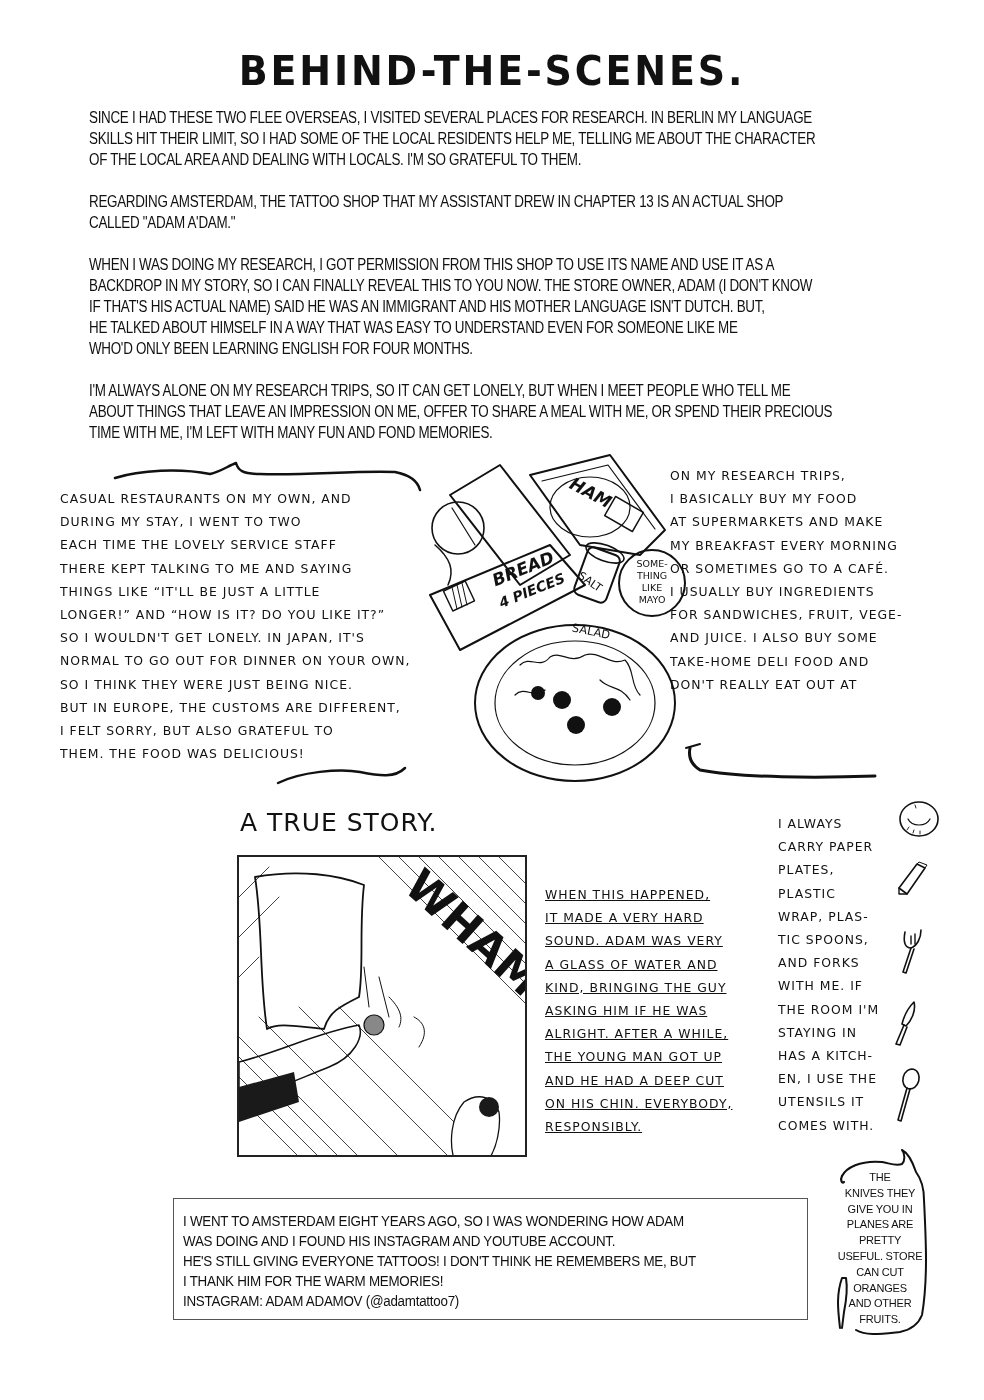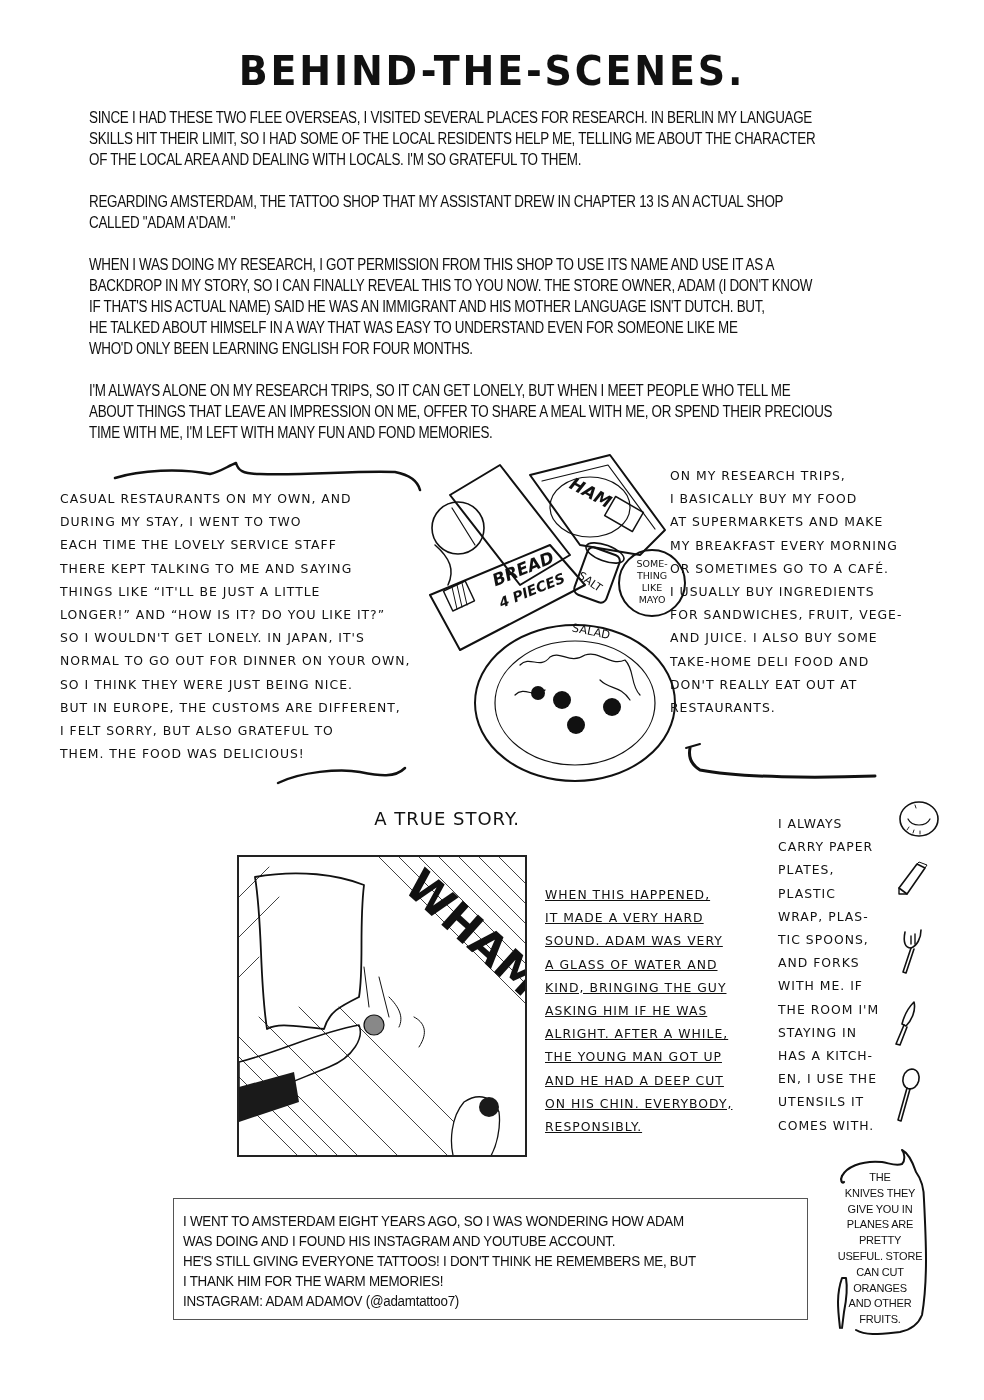--- a/index.html
+++ b/index.html
@@ -25,22 +25,22 @@
     .hand {
       position: absolute; font-family: "DejaVu Sans", sans-serif;
       font-size: 12.4px; line-height: 23.2px; text-align: left;
       letter-spacing: 1px; color: #111; font-weight: normal;
       text-transform: uppercase;
     }
     .hand div { white-space: nowrap; }
 
     .sub-title {
       position: absolute; left: 240px; width: 280px; top: 808px;
-      text-align: right; font-family: "DejaVu Sans", sans-serif;
-      font-size: 18px; letter-spacing: 1px; color: #111;
+      text-align: left; font-family: "DejaVu Sans", sans-serif;
+      font-size: 25px; letter-spacing: 1px; color: #111;
     }
 
     .panel {
       position: absolute; left: 237px; top: 855px; width: 290px; height: 302px;
       border: 2px solid #222; background: #fff; overflow: hidden;
     }
 
     .note-box {
       position: absolute; left: 173px; top: 1198px; width: 635px; height: 122px;
       border: 1.5px solid #555; background: #fff;
@@ -156,21 +156,20 @@
   <div>ON MY RESEARCH TRIPS,</div>
   <div>I BASICALLY BUY MY FOOD</div>
   <div>AT SUPERMARKETS AND MAKE</div>
   <div>MY BREAKFAST EVERY MORNING</div>
   <div>OR SOMETIMES GO TO A CAFÉ.</div>
   <div>I USUALLY BUY INGREDIENTS</div>
   <div>FOR SANDWICHES, FRUIT, VEGE-</div>
   <div>AND JUICE. I ALSO BUY SOME</div>
   <div>TAKE-HOME DELI FOOD AND</div>
   <div>DON'T REALLY EAT OUT AT</div>
-  <div>RESTAURANTS.</div>
 </div>
 
 <div class="sub-title">A TRUE STORY.</div>
 
 <div class="panel">
   <svg style="left:0;top:0;width:290px;height:302px;">
 
     <g class="stroke" stroke-width="0.8">
       <path d="M140 0 L290 150 M160 0 L290 130 M180 0 L290 110 M200 0 L290 90 M220 0 L290 70 M240 0 L290 50 M260 0 L290 30"></path>
       <path d="M0 200 L100 300 M0 220 L80 300 M0 240 L60 300 M0 180 L120 300 M20 160 L160 300 M60 150 L210 300 M100 150 L250 300"></path>

